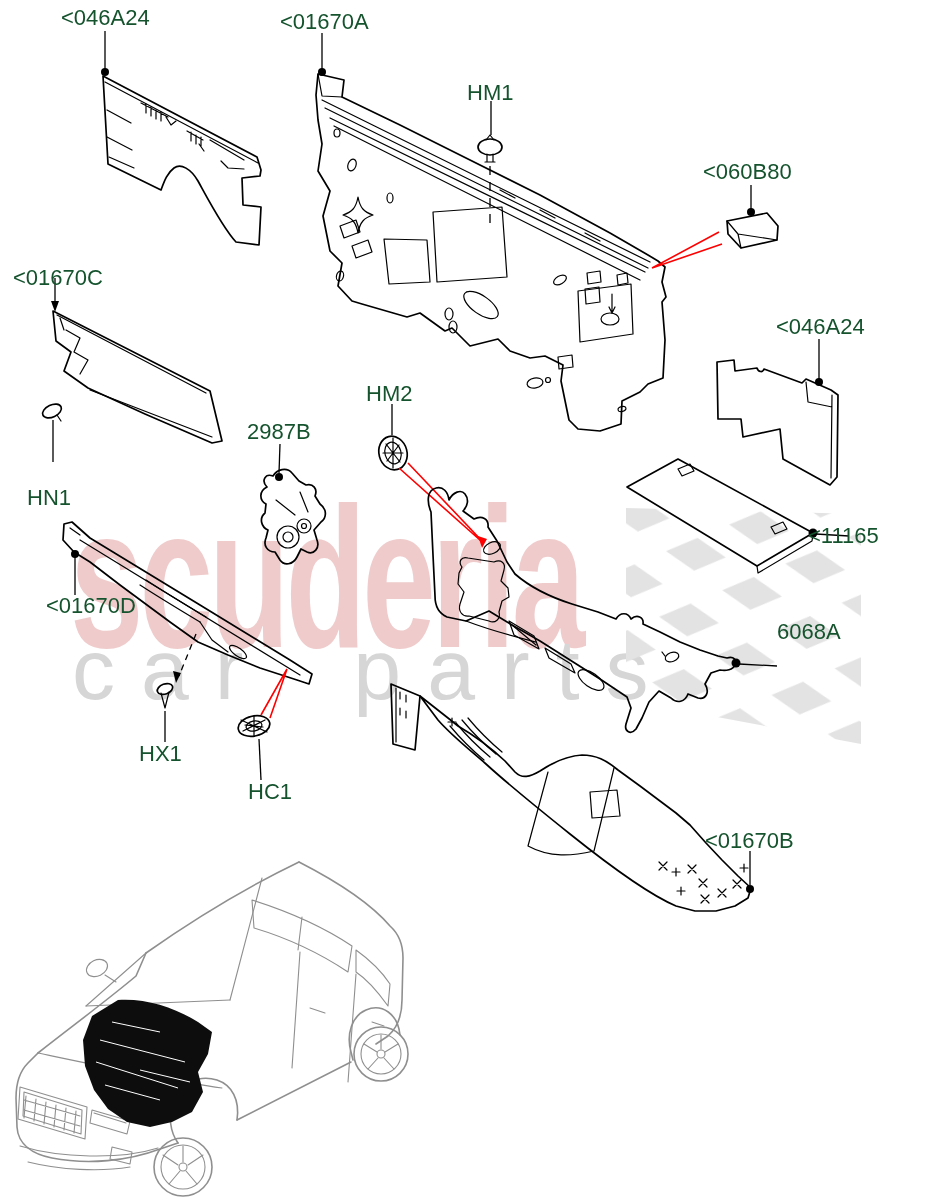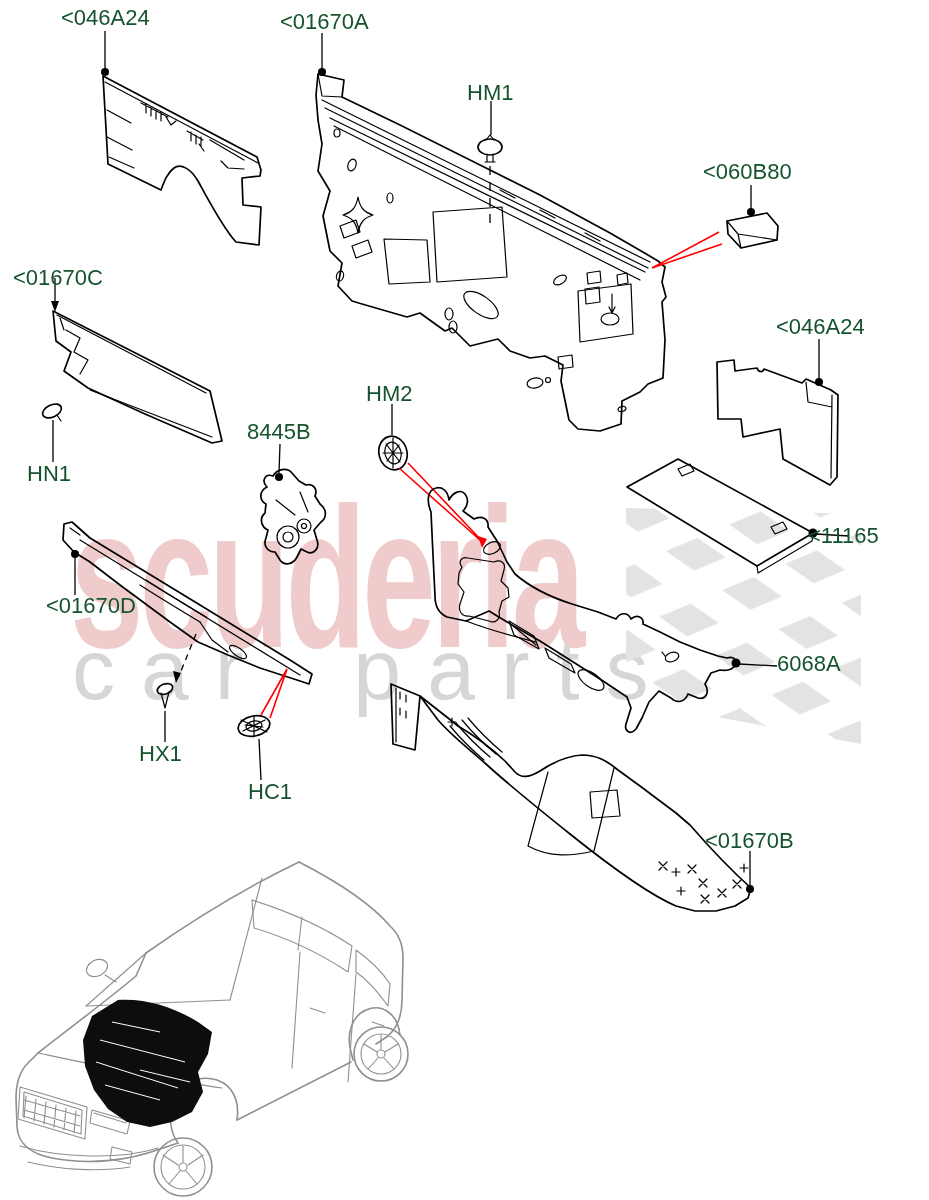--- a/index.html
+++ b/index.html
@@ -282,21 +282,21 @@
     </g>
   </svg>
 
   <div class="lbl" style="left:61px;top:6px">&lt;046A24</div>
   <div class="lbl" style="left:280px;top:10px">&lt;01670A</div>
   <div class="lbl" style="left:467px;top:81px">HM1</div>
   <div class="lbl" style="left:703px;top:160px">&lt;060B80</div>
   <div class="lbl" style="left:13px;top:266px">&lt;01670C</div>
   <div class="lbl" style="left:776px;top:315px">&lt;046A24</div>
   <div class="lbl" style="left:366px;top:382px">HM2</div>
-  <div class="lbl" style="left:247px;top:420px">8445B</div>
-  <div class="lbl" style="left:27px;top:462px">HN1</div>
+  <div class="lbl" style="left:247px;top:420px">2987B</div>
+  <div class="lbl" style="left:27px;top:486px">HN1</div>
   <div class="lbl" style="left:808px;top:524px">&lt;11165</div>
   <div class="lbl" style="left:46px;top:594px">&lt;01670D</div>
-  <div class="lbl" style="left:777px;top:652px">6068A</div>
+  <div class="lbl" style="left:777px;top:620px">6068A</div>
   <div class="lbl" style="left:139px;top:742px">HX1</div>
   <div class="lbl" style="left:248px;top:780px">HC1</div>
   <div class="lbl" style="left:705px;top:829px">&lt;01670B</div>
 </div>
 
 </body></html>

